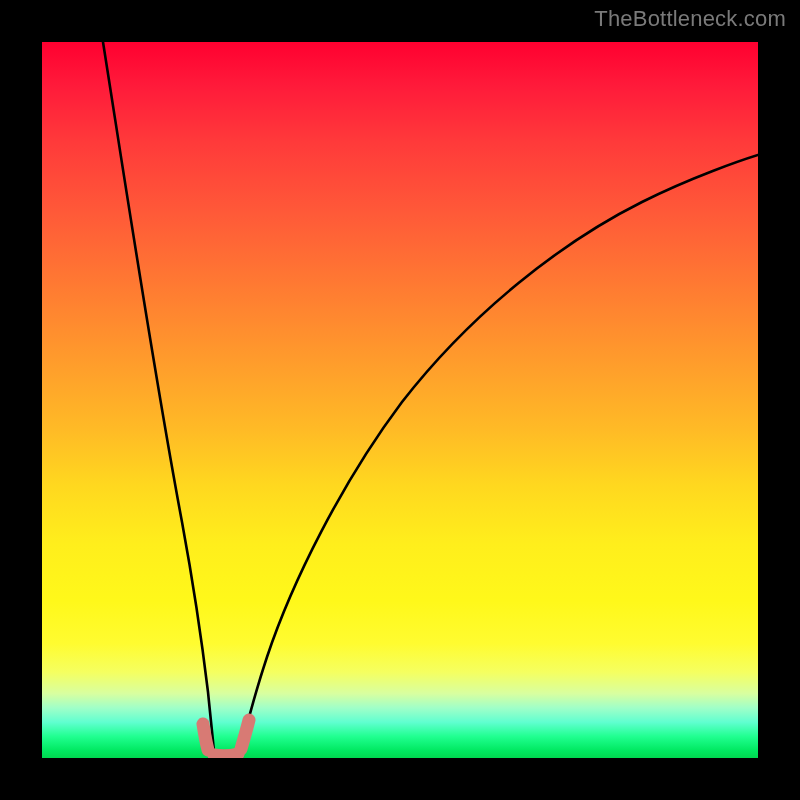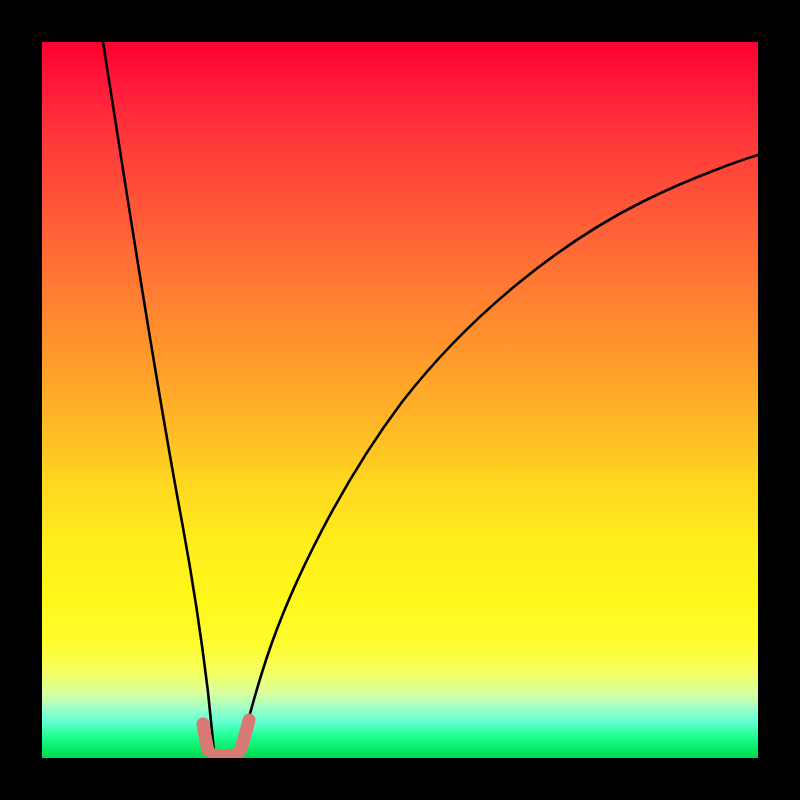--- a/index.html
+++ b/index.html
@@ -91,13 +91,14 @@
 
       <path d="M 161 682
                C 162.5 692, 164 700, 166 708" fill="none" stroke="#d87a74" stroke-width="13" stroke-linecap="round"></path>
       <path d="M 172 713
                C 178 714, 188 714, 196 712" fill="none" stroke="#d87a74" stroke-width="13" stroke-linecap="round"></path>
       <path d="M 199 707
                C 201 700, 204 690, 207 678" fill="none" stroke="#d87a74" stroke-width="13" stroke-linecap="round"></path>
     </svg>
   </div>
 
+  <div class="watermark">TheBottleneck.com</div>
 </div>
 
 </body></html>

